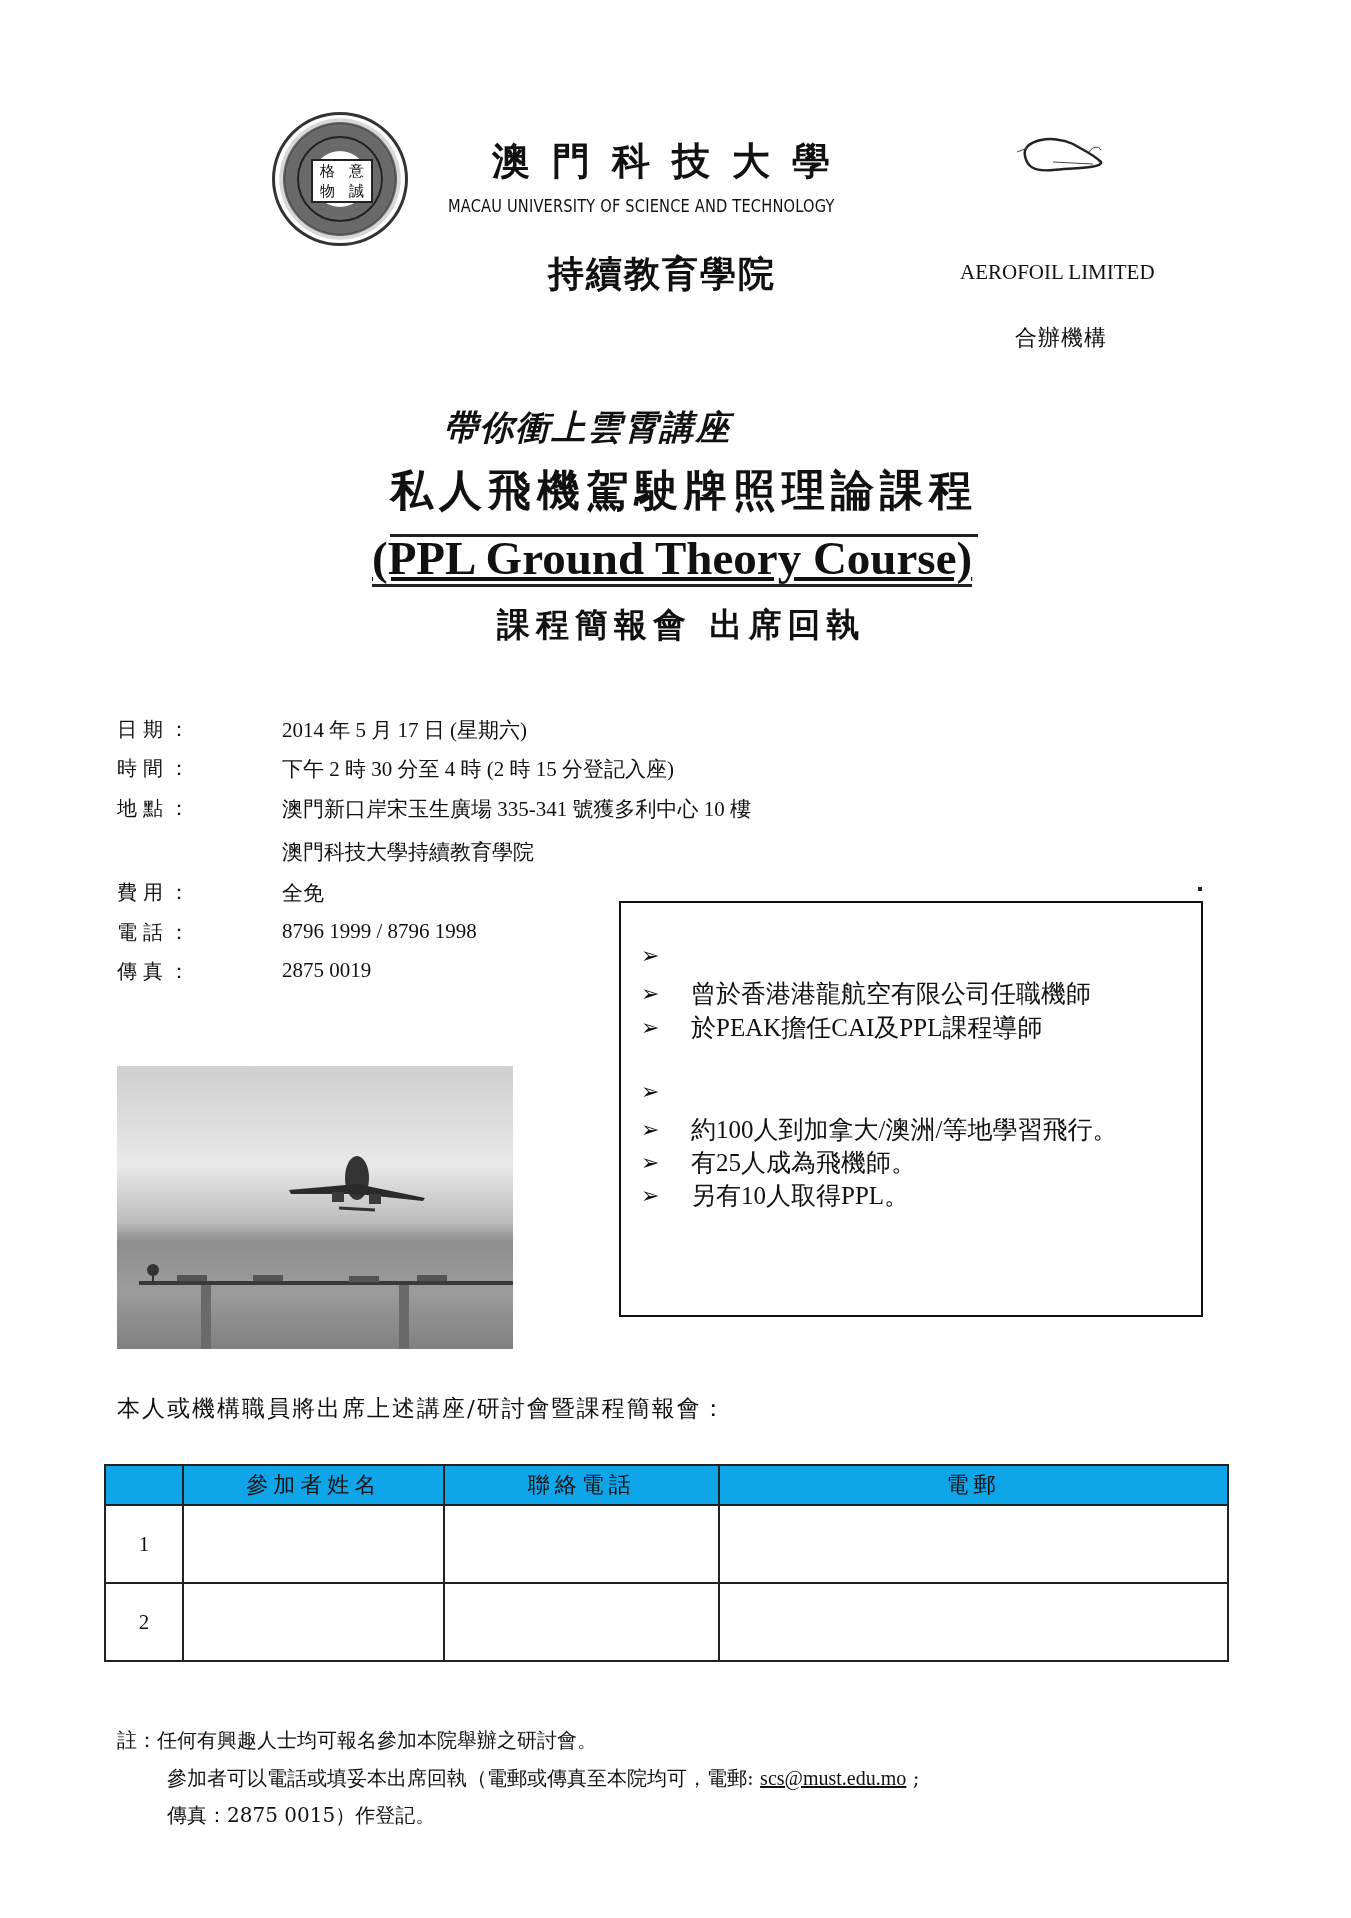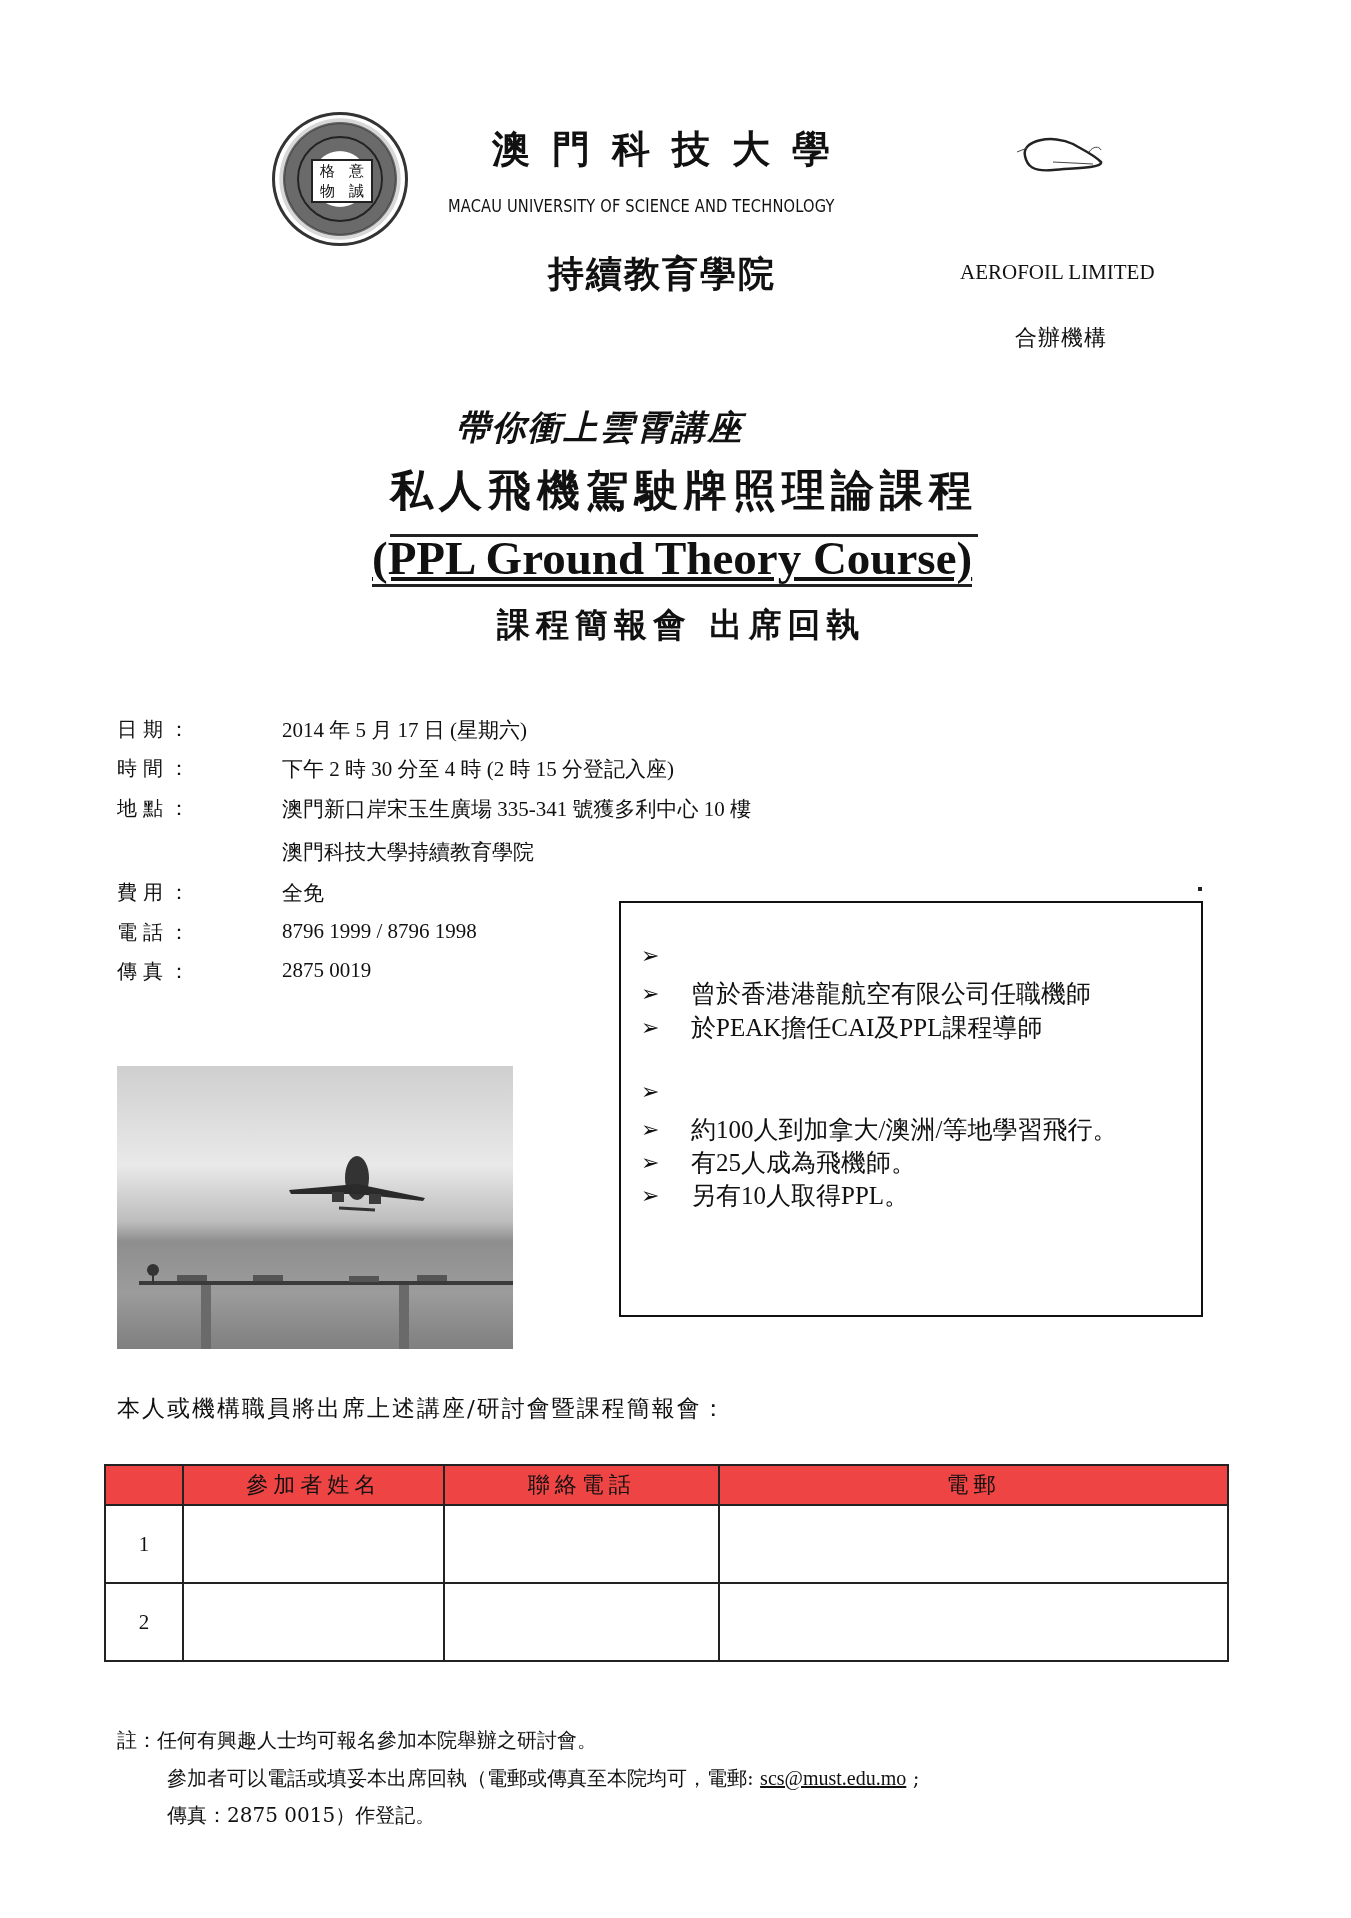--- a/index.html
+++ b/index.html
@@ -5,29 +5,29 @@
   html, body { margin:0; padding:0; background:#ffffff; }
   body { width:1351px; height:1918px; position:relative; overflow:hidden; color:#111; font-family:"DejaVu Serif", serif; }
   .abs { position:absolute; white-space:nowrap; }
 
   
   .seal { left:272px; top:112px; width:136px; height:134px; border-radius:50%; border:3px solid #333; box-sizing:border-box;
           background: radial-gradient(circle, #fff 0 30%, #6a6a6a 31% 62%, #d8d8d8 63% 66%, #fff 67% 100%); }
   .seal-ring-text { position:absolute; left:0; top:0; width:100%; height:100%; font-size:9px; color:#333; }
   .seal-book { position:absolute; left:36px; top:44px; width:62px; height:44px; background:#fff; border:2px solid #222; box-sizing:border-box;
                display:grid; grid-template-columns:1fr 1fr; grid-template-rows:1fr 1fr; font-size:15px; line-height:20px; text-align:center; font-family:"DejaVu Serif", serif; }
-  .uni-zh { left:492px; top:124px; font-size:38px; letter-spacing:22px; font-family:"DejaVu Serif", serif; font-weight:bold; }
+  .uni-zh { left:492px; top:136px; font-size:38px; letter-spacing:22px; font-family:"DejaVu Serif", serif; font-weight:bold; }
   .uni-en { left:448px; top:196px; font-size:17px; font-family:"DejaVu Sans", sans-serif; transform:scaleX(0.86); transform-origin:left center; letter-spacing:0.2px; }
   .school { left:548px; top:250px; font-size:36px; font-weight:bold; letter-spacing:2px; font-family:"DejaVu Serif", serif; }
   .aero-logo { left:1013px; top:132px; width:100px; height:48px; }
   .aero-name { left:960px; top:260px; font-size:21px; font-family:"Liberation Serif", serif; }
   .aero-co { left:1015px; top:323px; font-size:22px; letter-spacing:1px; font-family:"DejaVu Serif", serif; }
 
   
-  .subtitle { left:0; width:1175px; text-align:center; top:405px; font-size:34px; font-style:italic; font-weight:bold; font-family:"DejaVu Serif", serif; letter-spacing:2px; padding-left:12px; }
+  .subtitle { left:0; width:1175px; text-align:center; top:405px; font-size:34px; font-style:italic; font-weight:bold; font-family:"DejaVu Serif", serif; letter-spacing:2px; padding-left:0; }
   .title-zh { left:390px; top:466px; font-size:43px; font-weight:bold; letter-spacing:6px; font-family:"DejaVu Serif", serif; border-bottom:3px solid #222; padding-bottom:20px; line-height:48px; }
   .title-en { left:372px; top:532px; font-size:47px; font-weight:bold; font-family:"Liberation Serif", serif; border-bottom:3px solid #222; line-height:52px;text-decoration:underline; }
   .reply { left:497px; top:603px; font-size:33px; font-weight:bold; letter-spacing:6px; font-family:"DejaVu Serif", serif; }
 
   
   .info-label { left:117px; font-size:20px; letter-spacing:6px; font-family:"DejaVu Serif", serif; }
   .info-value { left:282px; font-size:21px; font-family:"Liberation Serif", "DejaVu Serif", serif; }
 
   
   .box { left:619px; top:901px; width:584px; height:416px; border:2px solid #111; box-sizing:border-box; }
@@ -36,21 +36,21 @@
   .dot-mark { left:1198px; top:887px; width:4px; height:4px; background:#222; }
 
   
   .photo { left:117px; top:1066px; width:396px; height:283px; overflow:hidden;
            background: linear-gradient(to bottom, #cfcfcf 0%, #e9e9e9 35%, #bdbdbd 55%, #8e8e8e 62%, #9c9c9c 80%, #7f7f7f 100%); }
 
   
   .attend-heading { left:117px; top:1393px; font-size:23px; letter-spacing:2px; font-family:"DejaVu Serif", serif; }
   table.att { position:absolute; left:104px; top:1464px; width:1125px; border-collapse:collapse; }
   table.att th, table.att td { border:2px solid #222; font-weight:normal; font-family:"DejaVu Serif", serif; font-size:22px; text-align:center; }
-  table.att th { height:36px; background:#ef4444; letter-spacing:5px; }
+  table.att th { height:36px; background:#0ea5e9; letter-spacing:5px; }
   table.att td { height:74px; }
   table.att td.num { font-family:"Liberation Serif", serif; font-size:21px; }
 
   
   .note { left:117px; font-size:20px; font-family:"DejaVu Serif", serif;margin-top:34px; }
   .note a { color:#111; text-decoration:underline; font-family:"Liberation Serif", serif; }
 </style>
 </head>
 <body>
 

